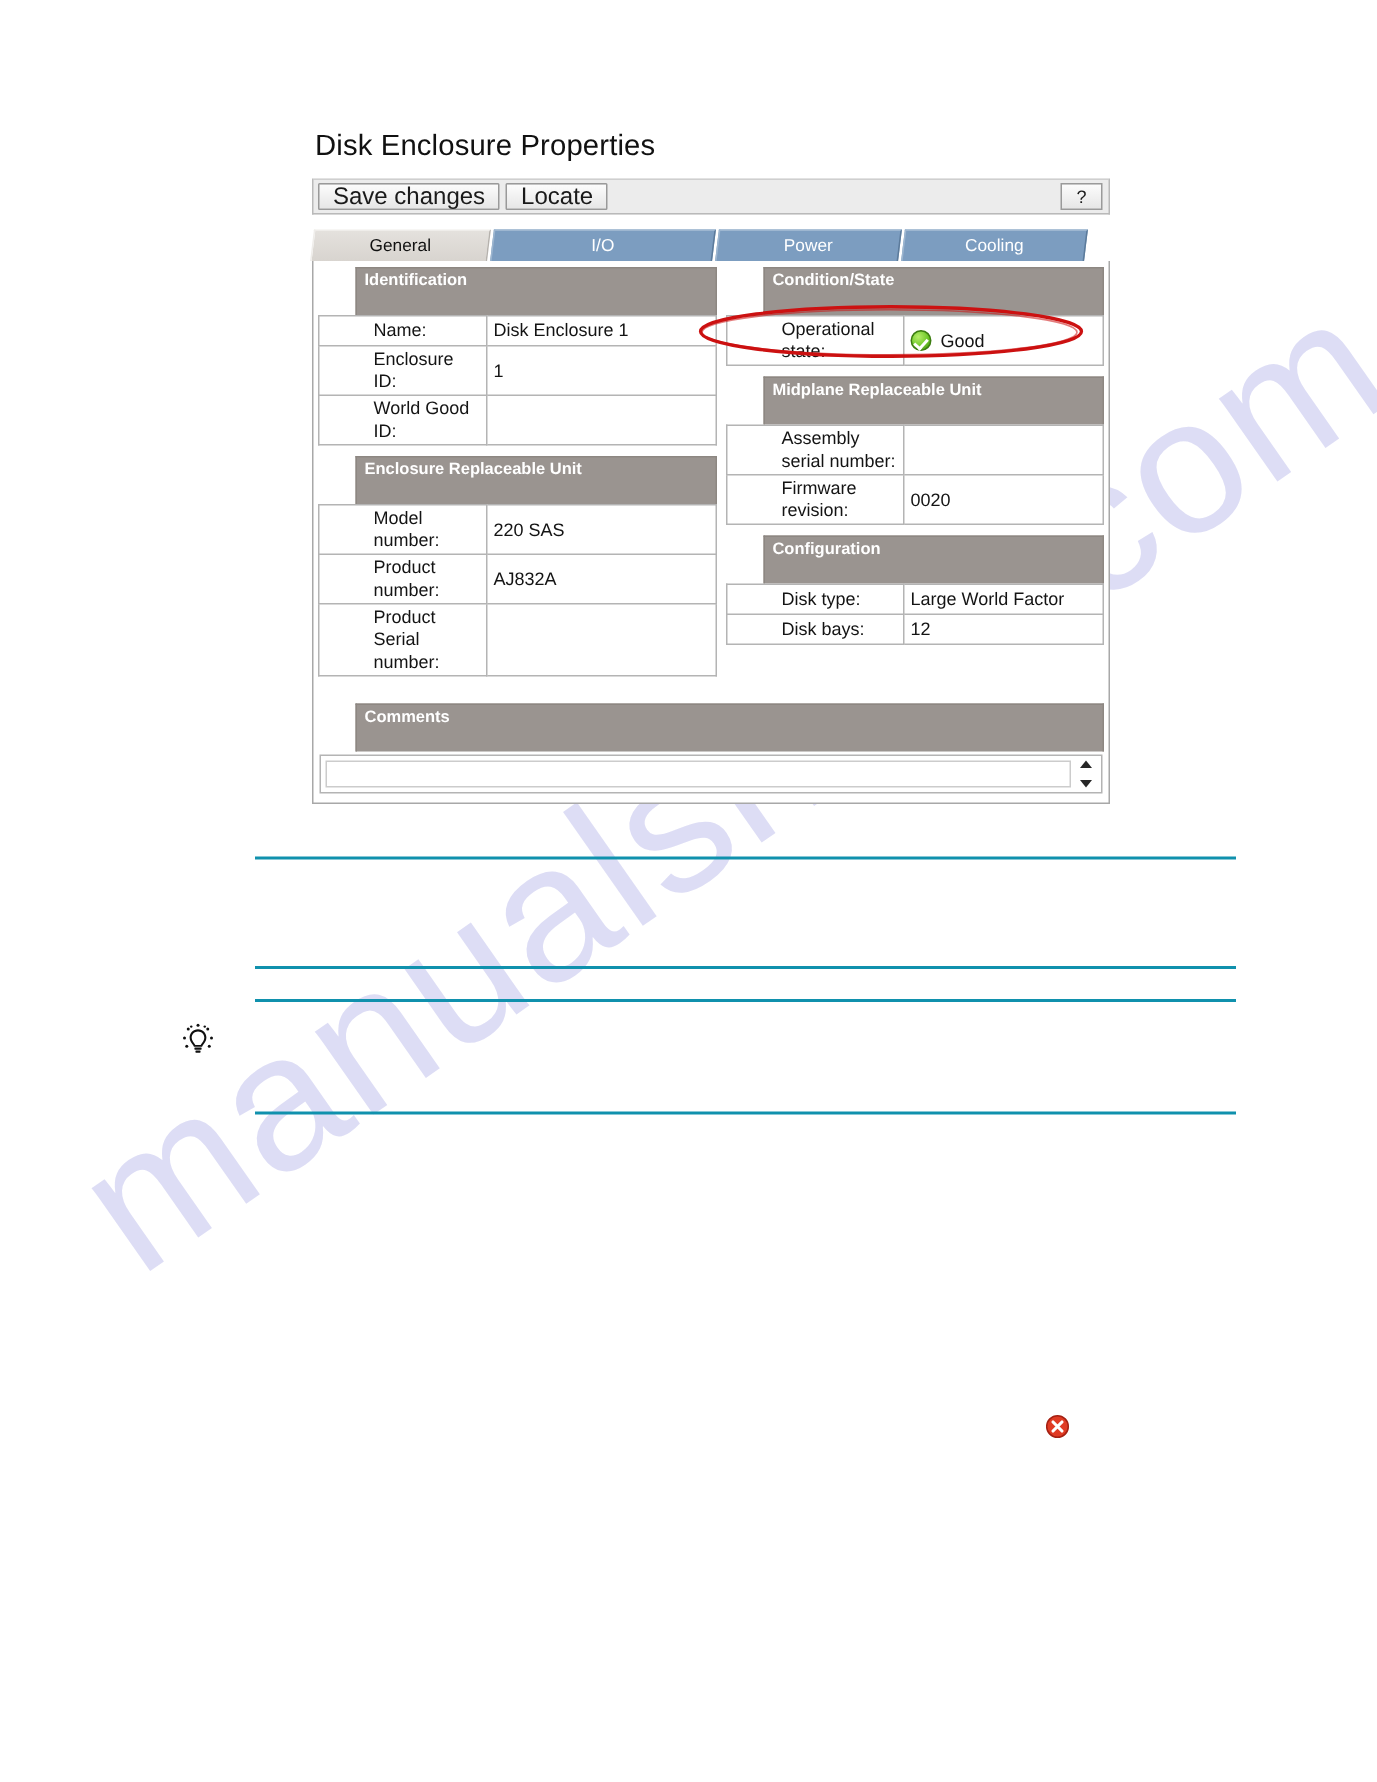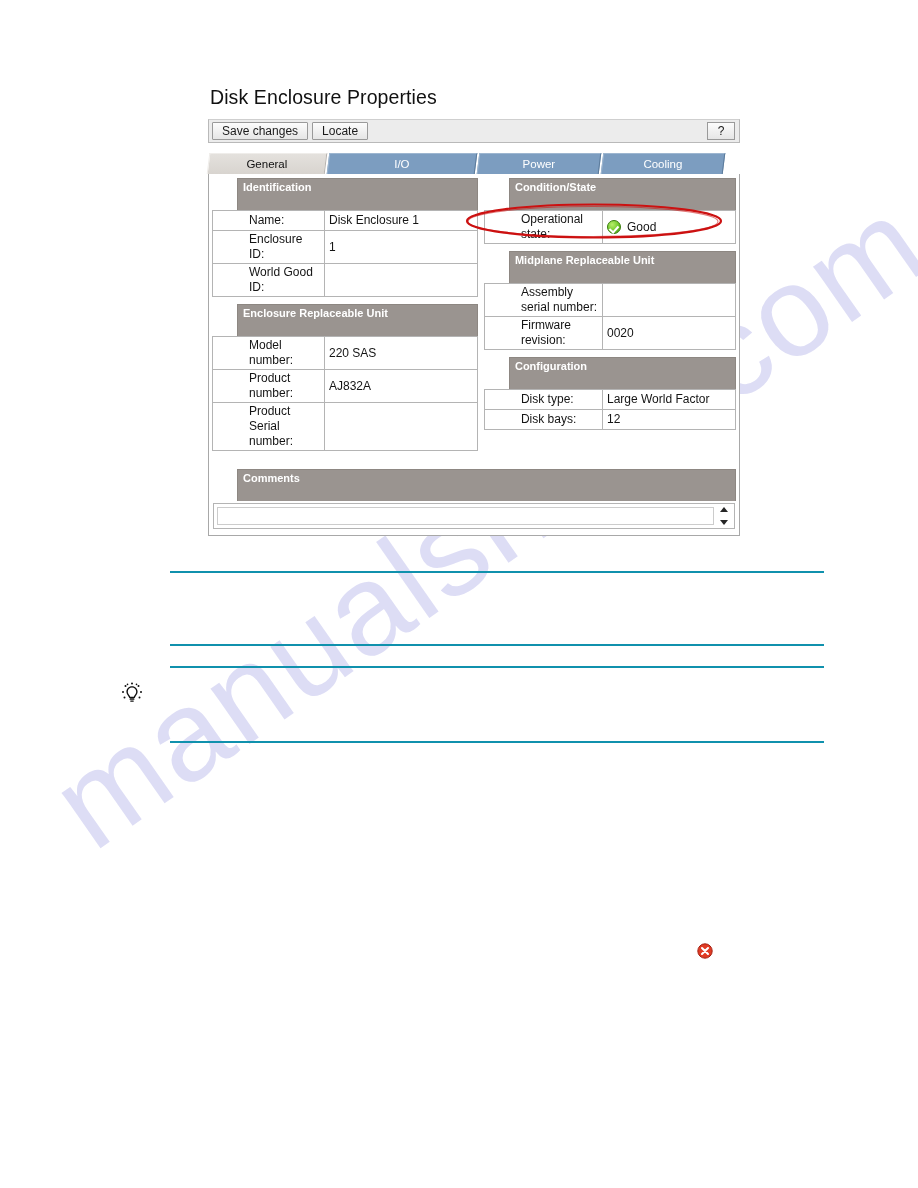--- a/index.html
+++ b/index.html
@@ -71,21 +71,21 @@
     box-sizing: border-box;
     display: flex;
     align-items: center;
     padding: 0 3px;
   }
   .tb-btn {
     height: 18px;
     line-height: 17px;
     padding: 0 9px;
     margin-right: 4px;
-    font-size: 12px;
+    font-size: 16px;
     color: #1a1a1a;
     background: linear-gradient(#fcfcfc, #e6e6e6);
     border: 1px solid #9a9a9a;
     border-radius: 1px;
     box-sizing: border-box;
     cursor: pointer;
     white-space: nowrap;
   }
   .tb-spacer { flex: 1 1 auto; }
   .tb-help {

